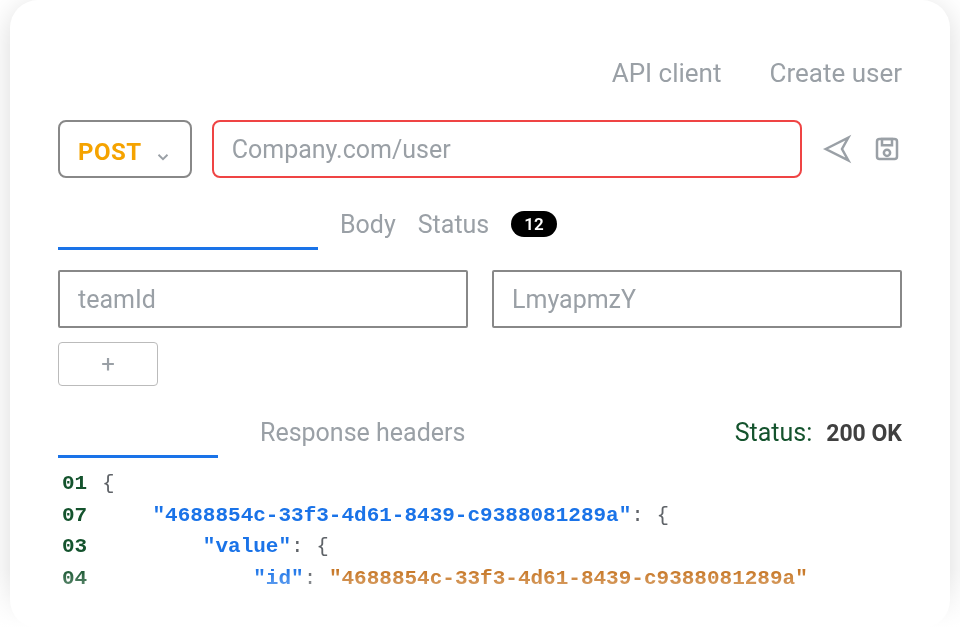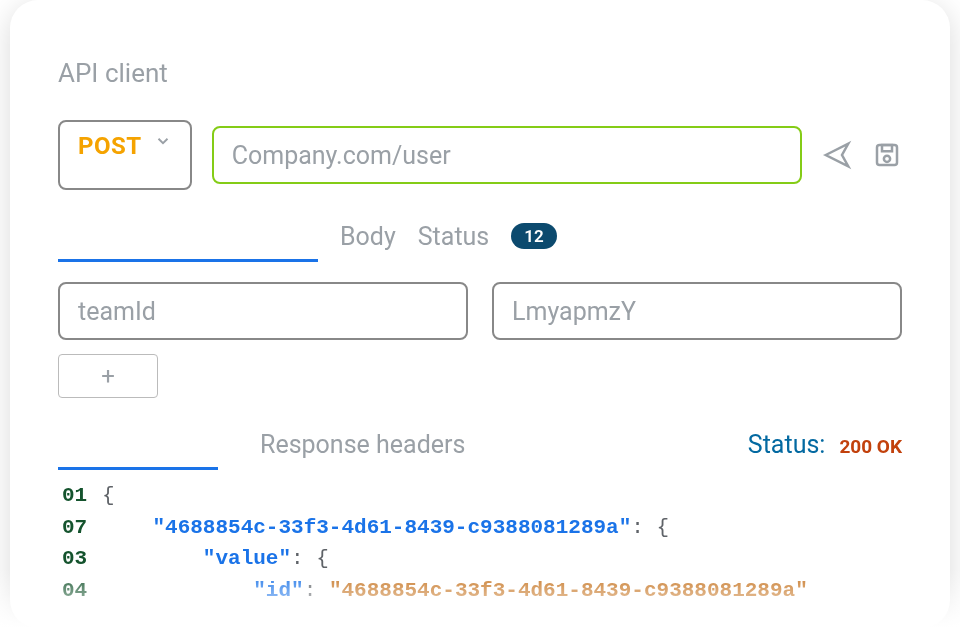--- a/index.html
+++ b/index.html
@@ -19,58 +19,59 @@
     bottom: 0;
     background: #fff;
     border-radius: 28px;
     box-shadow: 0 6px 30px rgba(0,0,0,0.15);
     padding: 58px 48px 0 48px;
   }
   .breadcrumbs {
     display: flex;
     gap: 48px;
     margin-bottom: 32px;
+    justify-content: flex-end;
   }
   .crumb {
     font-size: 26px;
     color: #9aa0a6;
     font-weight: 400;
   }
   .request-row {
     display: flex;
     align-items: center;
     gap: 20px;
     margin-bottom: 28px;
   }
   .method-select {
     display: flex;
-    align-items: flex-start;
+    align-items: flex-end;
     gap: 12px;
     border: 2px solid #888;
     border-radius: 8px;
     padding: 10px 18px;
-    height: 70px;
+    height: 58px;
     cursor: pointer;
   }
   .method-label {
     color: #f5a300;
     font-weight: 700;
     font-size: 24px;
     letter-spacing: 0.5px;
   }
   .chevron {
     width: 18px;
     height: 18px;
     stroke: #9aa0a6;
     fill: none;
     stroke-width: 2.5;
   }
   .url-input {
     flex: 1;
-    border: 2px solid #84cc16;
+    border: 2px solid #ef4444;
     border-radius: 8px;
     height: 58px;
     padding: 0 18px;
     font-size: 25px;
     color: #9aa0a6;
     display: flex;
     align-items: center;
   }
   .action-icon {
     width: 30px;
@@ -105,36 +106,36 @@
     content: "";
     position: absolute;
     left: 0;
     bottom: -8px;
     width: 260px;
     height: 3px;
     background: #1a73e8;
   }
   .tab-item { cursor: pointer; }
   .badge {
-    background: #0c4a6e;
+    background: #000000;
     color: #fff;
     border-radius: 14px;
     padding: 3px 13px;
     font-size: 17px;
     font-weight: 600;
   }
   .params-row {
     display: flex;
     gap: 24px;
     margin-bottom: 14px;
   }
   .param-input {
     flex: 1;
     border: 2px solid #888;
-    border-radius: 8px;
+    border-radius: 2px;
     height: 58px;
     padding: 0 18px;
     font-size: 25px;
     color: #9aa0a6;
     display: flex;
     align-items: center;
   }
   .add-btn {
     width: 100px;
     height: 44px;
@@ -170,22 +171,22 @@
     width: 160px;
     height: 3px;
     background: #1a73e8;
   }
   .status-block {
     margin-left: auto;
     display: flex;
     gap: 14px;
     align-items: baseline;
   }
-  .status-label { color: #0369a1; font-size: 25px; }
-  .status-value { color: #c2410c; font-size: 19px; font-weight: 700; }
+  .status-label { color: #14532d; font-size: 25px; }
+  .status-value { color: #404040; font-size: 23px; font-weight: 700; }
   .code-block {
     font-family: "Courier New", Courier, monospace;
     font-size: 21px;
     line-height: 1.5;
     white-space: pre;
     color: #5f6368;
     padding-left: 4px;
   }
   .ln { color: #14532d; display: inline-block; width: 40px; font-weight: 600; }
   .brace { color: #5f6368; }
@@ -200,20 +201,21 @@
     pointer-events: none;
   }
 </style>
 </head>
 <body>
 
 <div class="card">
 
   <div class="breadcrumbs">
     <span class="crumb">API client</span>
+    <span class="crumb">Create user</span>
   </div>
 
   <div class="request-row">
     <div class="method-select">
       <span class="method-label">POST</span>
       <svg class="chevron" viewBox="0 0 24 24">
           <polyline points="6 9 12 15 18 9"></polyline>
         </svg>
     </div>
     <div class="url-input">

